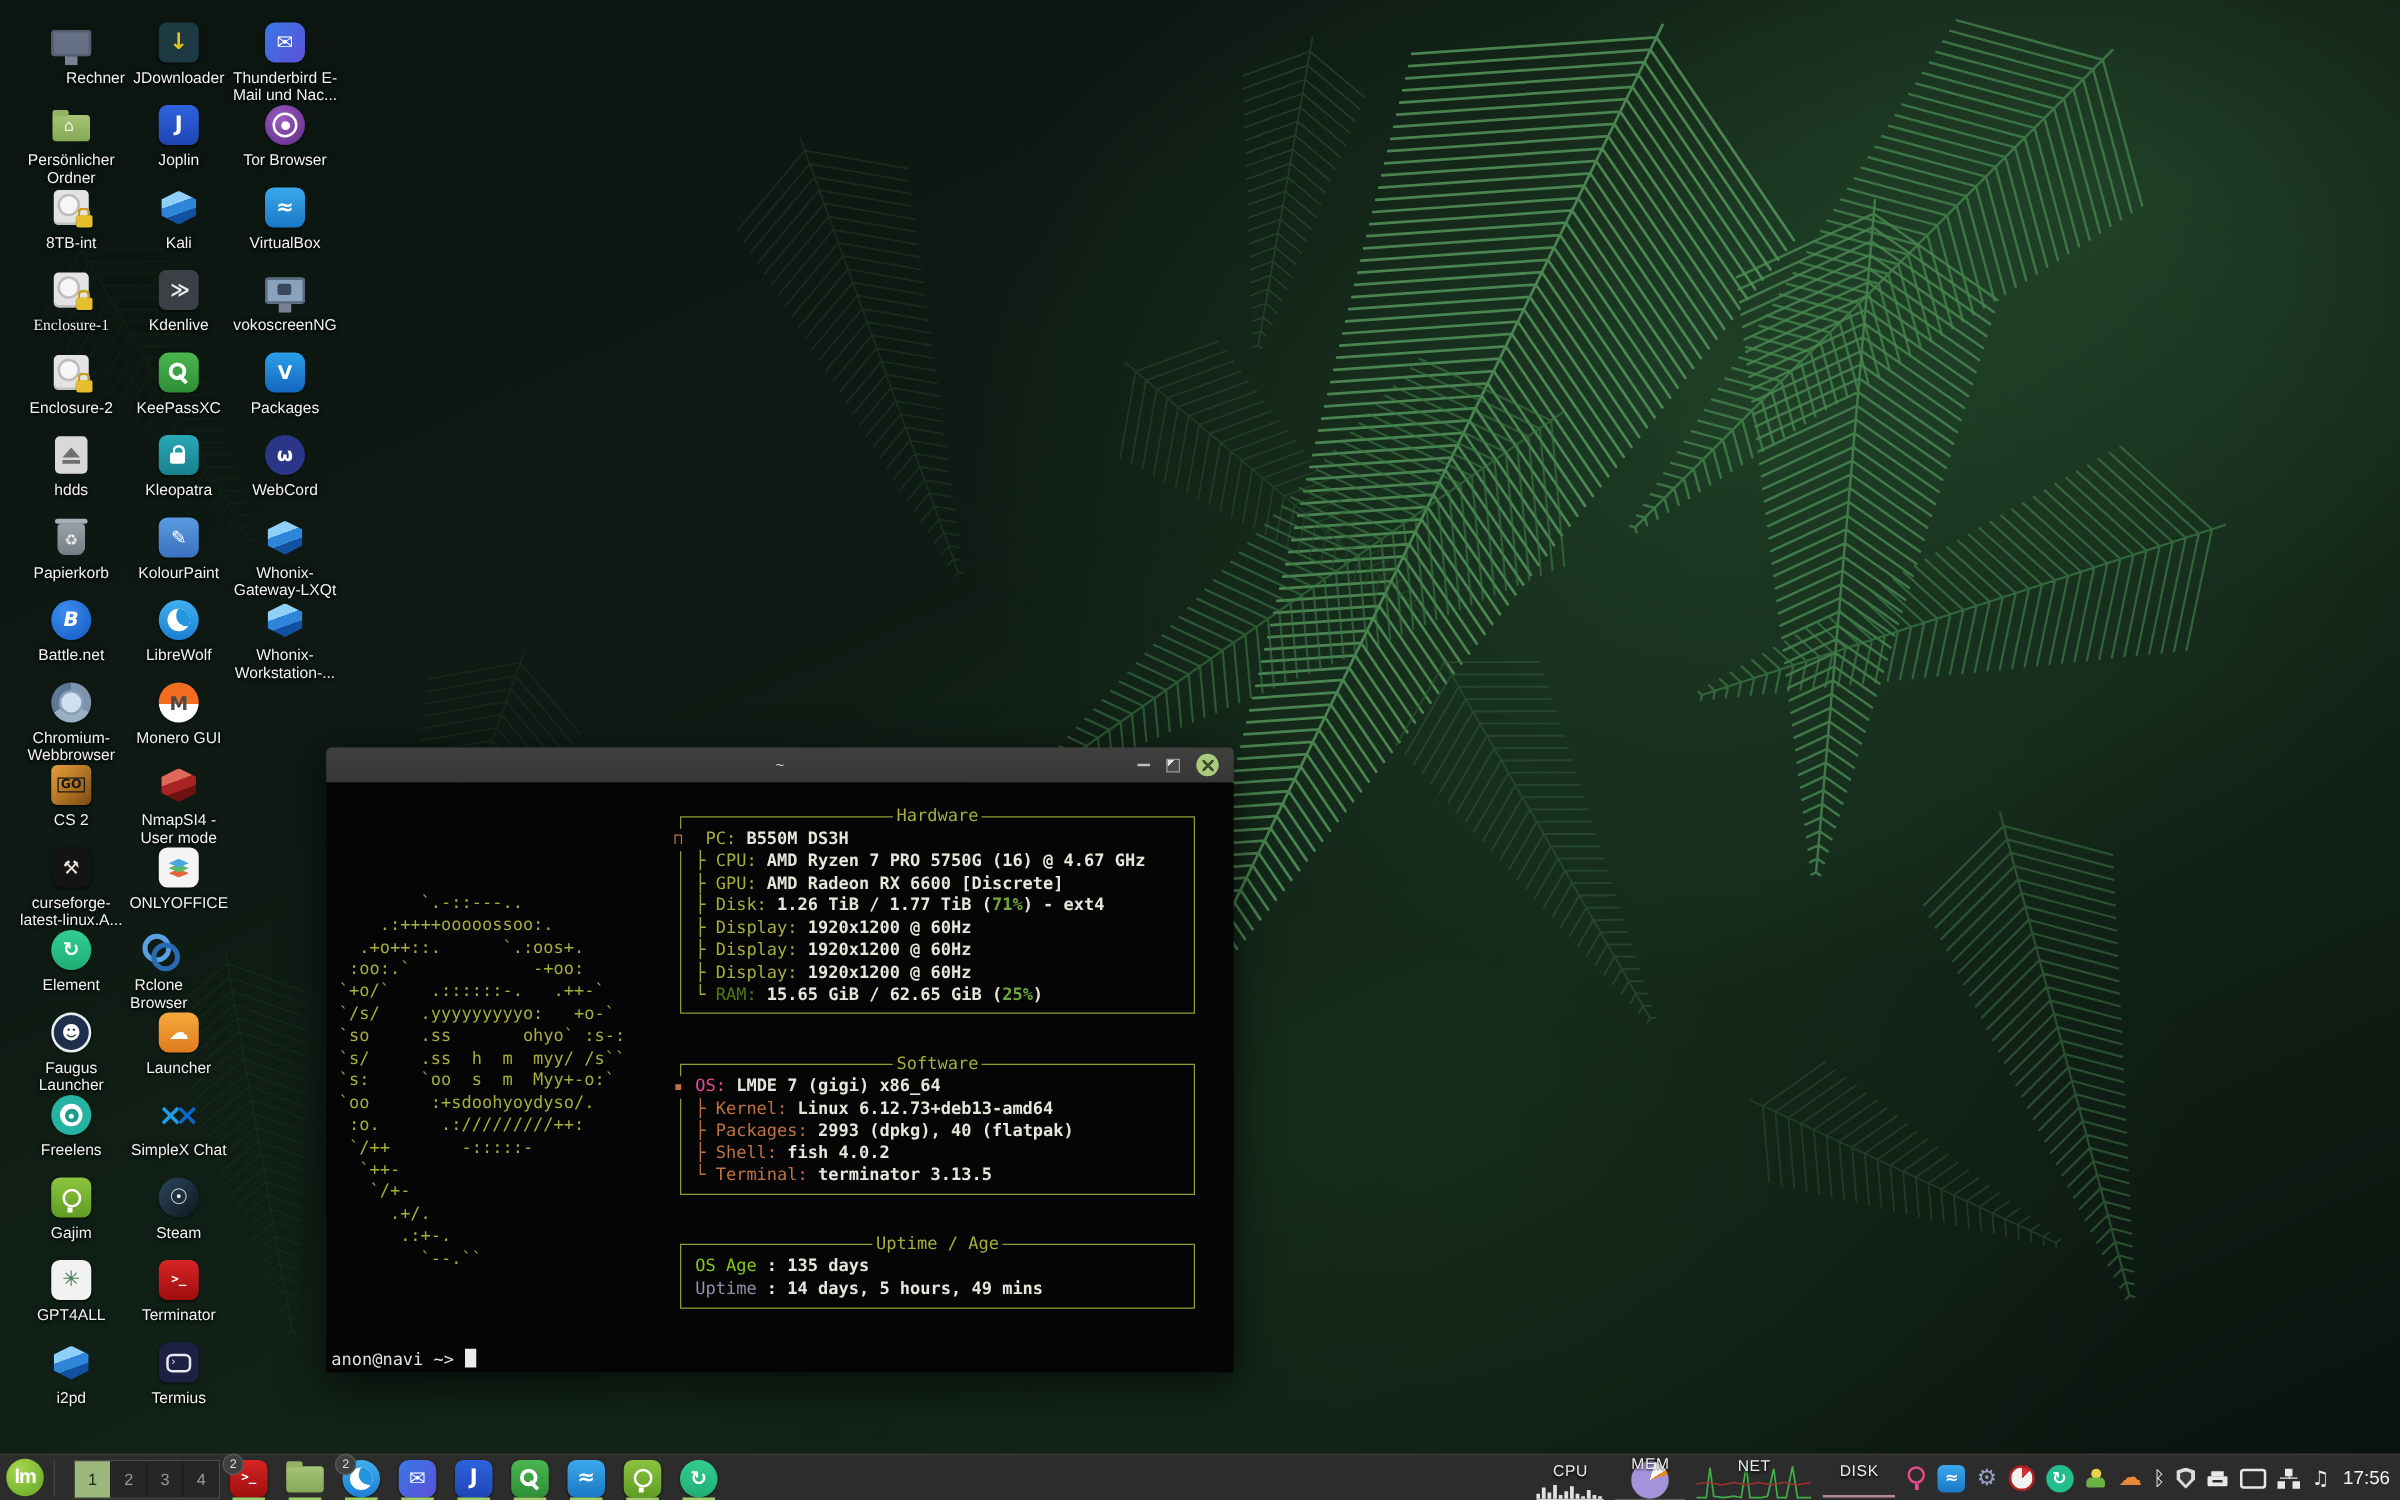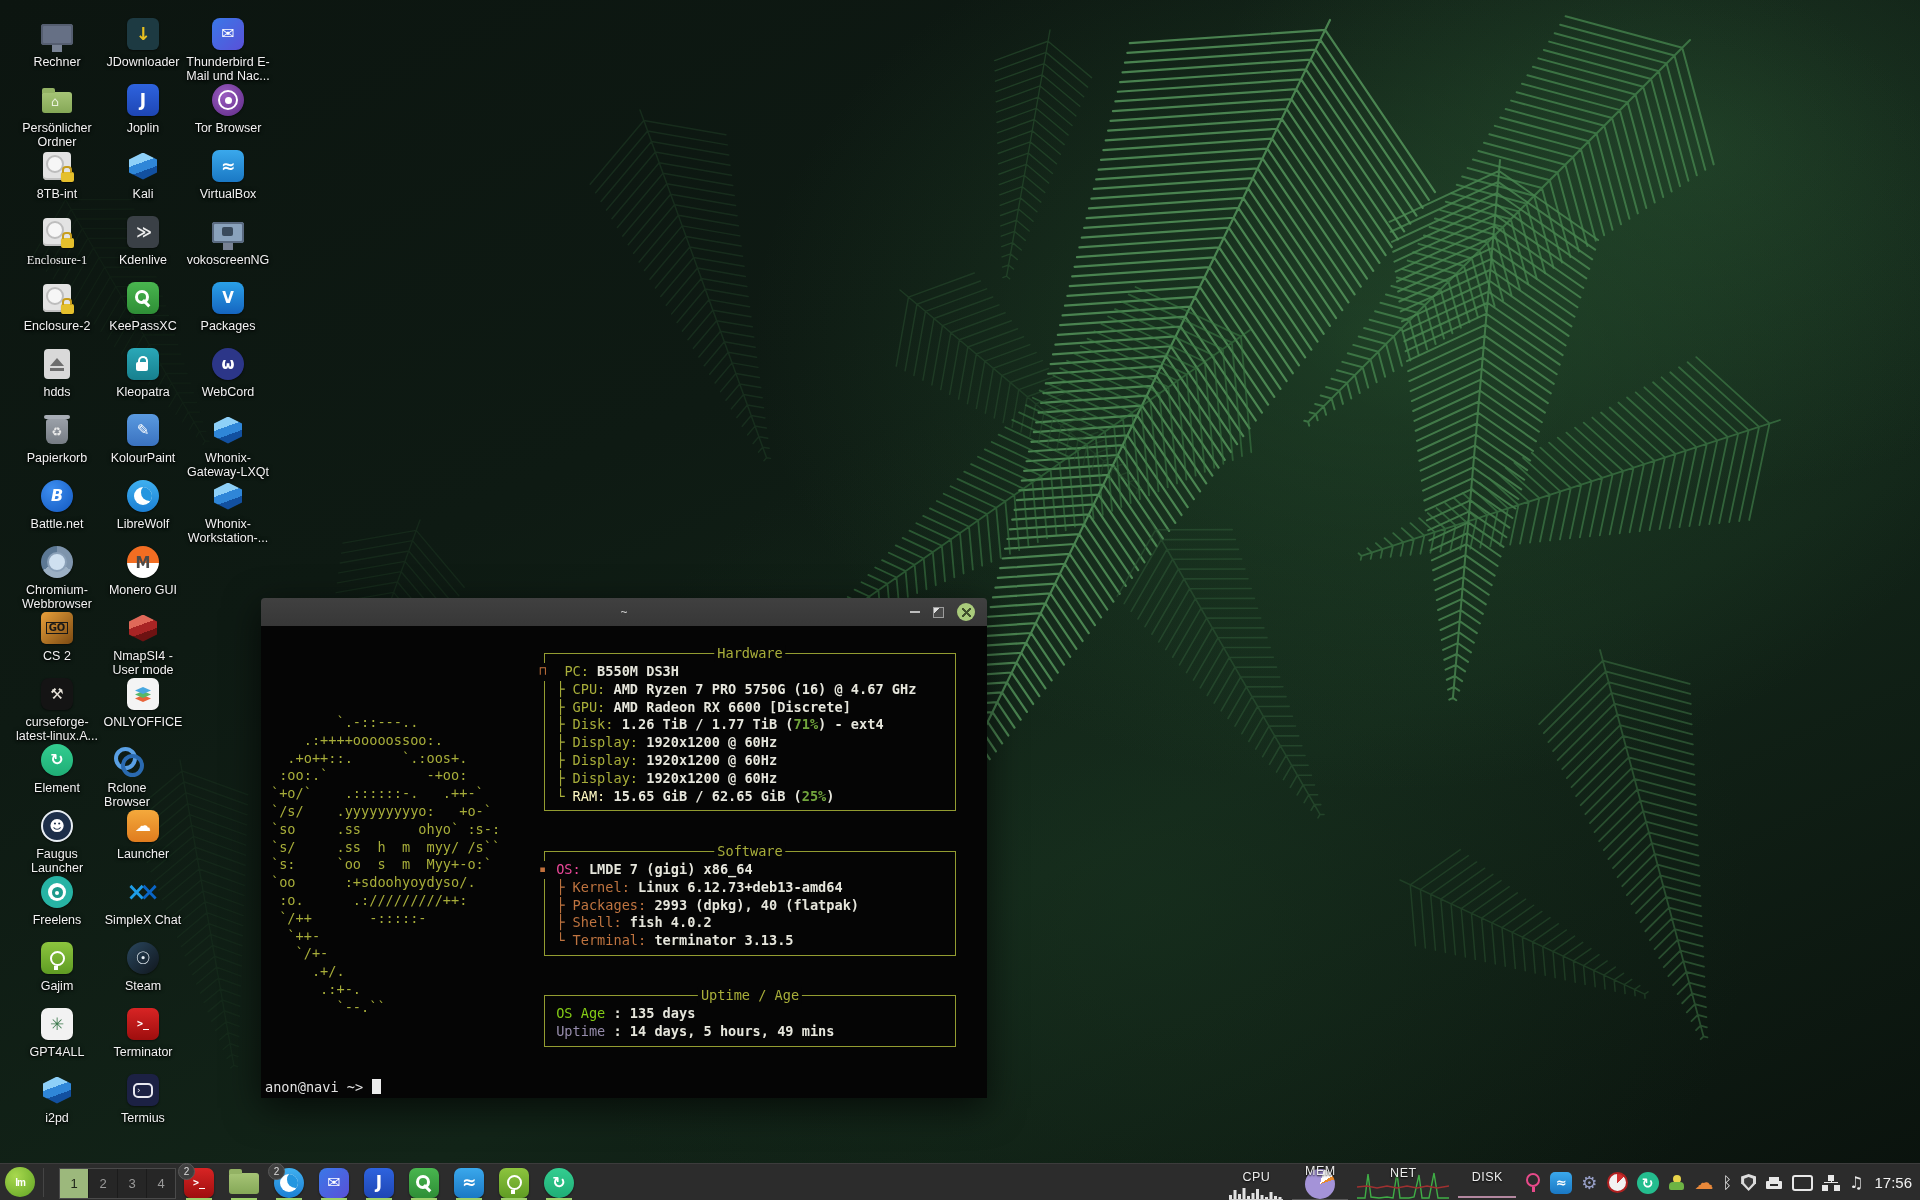--- a/index.html
+++ b/index.html
@@ -53,21 +53,21 @@
   .tbox .bicon{position:absolute;left:-7px;top:9px;background:#050505;color:#c1703c;padding:0 1px;font-size:12px;}
   .trow{height:17.8px;white-space:pre;}
   .tr-val{color:#e6e6dc;font-weight:700;}
   .tr-pct{color:#72a63d;font-weight:700;}
   #prompt{position:absolute;left:4px;top:453px;white-space:pre;color:#e2e2e2;}
   #cursor{display:inline-block;width:9px;height:15px;background:#ececec;vertical-align:-2px;margin-left:1px;}
   
   #taskbar{position:absolute;left:0;bottom:0;width:1920px;height:37px;background:#2c2c2c;border-top:1px solid #3c3c3c;box-sizing:border-box;}
   #menu-btn{position:absolute;left:5px;top:3px;width:30px;height:30px;border-radius:50%;
         background:radial-gradient(circle at 35% 30%,#a8d84e,#61a424);display:flex;align-items:center;justify-content:center;}
-  #menu-btn span{color:#fff;font-weight:700;font-size:10px;letter-spacing:-1px;}
+  #menu-btn span{color:#fff;font-weight:700;font-size:16px;letter-spacing:-1px;}
   #tb-sep{position:absolute;left:43px;top:4px;width:1px;height:29px;background:#454545;}
   #ws{position:absolute;left:59px;top:4px;height:29px;display:flex;border:1px solid #4a4a4a;}
   .wcell{width:28px;height:29px;display:flex;align-items:center;justify-content:center;font-size:13px;
          background:#262626;color:#9a9a9a;border-right:1px solid #1b1b1b;}
   .wcell:last-child{border-right:none;}
   .wcell.on{background:#9cb87c;color:#20261a;}
   #apps{position:absolute;left:183px;top:0;height:37px;display:flex;gap:13px;align-items:center;}
   .app{position:relative;width:32px;height:32px;display:flex;align-items:center;justify-content:center;}
   .app::after{content:"";position:absolute;left:3px;bottom:-2px;width:26px;height:3px;background:#9ccf6a;}
   .badge{position:absolute;left:-5px;top:-4px;width:15px;height:15px;border-radius:50%;background:#3f3f3f;
@@ -125,21 +125,21 @@
       <g transform="translate(1400 880) rotate(25)">
         <path d="M0 0 L270 0 M11.3 0 l30.5 -53.0 M11.3 0 l30.5 53.0 M22.5 0 l29.2 -50.9 M22.5 0 l29.2 50.9 M33.8 0 l28.0 -48.7 M33.8 0 l28.0 48.7 M45.0 0 l26.8 -46.5 M45.0 0 l26.8 46.5 M56.3 0 l25.5 -44.4 M56.3 0 l25.5 44.4 M67.5 0 l24.3 -42.2 M67.5 0 l24.3 42.2 M78.8 0 l23.0 -40.1 M78.8 0 l23.0 40.1 M90.0 0 l21.8 -37.9 M90.0 0 l21.8 37.9 M101.3 0 l20.6 -35.8 M101.3 0 l20.6 35.8 M112.5 0 l19.3 -33.6 M112.5 0 l19.3 33.6 M123.8 0 l18.1 -31.5 M123.8 0 l18.1 31.5 M135.0 0 l16.9 -29.3 M135.0 0 l16.9 29.3 M146.3 0 l15.6 -27.2 M146.3 0 l15.6 27.2 M157.5 0 l14.4 -25.0 M157.5 0 l14.4 25.0 M168.8 0 l13.1 -22.9 M168.8 0 l13.1 22.9 M180.0 0 l11.9 -20.7 M180.0 0 l11.9 20.7 M191.3 0 l10.7 -18.6 M191.3 0 l10.7 18.6 M202.5 0 l9.4 -16.4 M202.5 0 l9.4 16.4 M213.8 0 l8.2 -14.2 M213.8 0 l8.2 14.2 M225.0 0 l6.9 -12.1 M225.0 0 l6.9 12.1 M236.3 0 l5.7 -9.9 M236.3 0 l5.7 9.9 M247.5 0 l4.5 -7.8 M247.5 0 l4.5 7.8 M258.8 0 l3.2 -5.6 M258.8 0 l3.2 5.6 M270.0 0 l2.0 -3.5 M270.0 0 l2.0 3.5" stroke="#2c5632" stroke-width="1.5" fill="none" opacity="0.5" stroke-linecap="round"></path>
       </g>
       <g transform="translate(1250 330) rotate(145)">
         <path d="M0 0 L520 0 M11.1 0 l58.0 -100.9 M11.1 0 l58.0 100.9 M22.1 0 l56.8 -98.8 M22.1 0 l56.8 98.8 M33.2 0 l55.5 -96.7 M33.2 0 l55.5 96.7 M44.3 0 l54.3 -94.5 M44.3 0 l54.3 94.5 M55.3 0 l53.1 -92.4 M55.3 0 l53.1 92.4 M66.4 0 l51.9 -90.3 M66.4 0 l51.9 90.3 M77.4 0 l50.7 -88.2 M77.4 0 l50.7 88.2 M88.5 0 l49.5 -86.1 M88.5 0 l49.5 86.1 M99.6 0 l48.2 -83.9 M99.6 0 l48.2 83.9 M110.6 0 l47.0 -81.8 M110.6 0 l47.0 81.8 M121.7 0 l45.8 -79.7 M121.7 0 l45.8 79.7 M132.8 0 l44.6 -77.6 M132.8 0 l44.6 77.6 M143.8 0 l43.4 -75.5 M143.8 0 l43.4 75.5 M154.9 0 l42.2 -73.4 M154.9 0 l42.2 73.4 M166.0 0 l40.9 -71.2 M166.0 0 l40.9 71.2 M177.0 0 l39.7 -69.1 M177.0 0 l39.7 69.1 M188.1 0 l38.5 -67.0 M188.1 0 l38.5 67.0 M199.1 0 l37.3 -64.9 M199.1 0 l37.3 64.9 M210.2 0 l36.1 -62.8 M210.2 0 l36.1 62.8 M221.3 0 l34.9 -60.7 M221.3 0 l34.9 60.7 M232.3 0 l33.6 -58.5 M232.3 0 l33.6 58.5 M243.4 0 l32.4 -56.4 M243.4 0 l32.4 56.4 M254.5 0 l31.2 -54.3 M254.5 0 l31.2 54.3 M265.5 0 l30.0 -52.2 M265.5 0 l30.0 52.2 M276.6 0 l28.8 -50.1 M276.6 0 l28.8 50.1 M287.7 0 l27.6 -47.9 M287.7 0 l27.6 47.9 M298.7 0 l26.3 -45.8 M298.7 0 l26.3 45.8 M309.8 0 l25.1 -43.7 M309.8 0 l25.1 43.7 M320.9 0 l23.9 -41.6 M320.9 0 l23.9 41.6 M331.9 0 l22.7 -39.5 M331.9 0 l22.7 39.5 M343.0 0 l21.5 -37.4 M343.0 0 l21.5 37.4 M354.0 0 l20.3 -35.2 M354.0 0 l20.3 35.2 M365.1 0 l19.0 -33.1 M365.1 0 l19.0 33.1 M376.2 0 l17.8 -31.0 M376.2 0 l17.8 31.0 M387.2 0 l16.6 -28.9 M387.2 0 l16.6 28.9 M398.3 0 l15.4 -26.8 M398.3 0 l15.4 26.8 M409.4 0 l14.2 -24.7 M409.4 0 l14.2 24.7 M420.4 0 l13.0 -22.5 M420.4 0 l13.0 22.5 M431.5 0 l11.7 -20.4 M431.5 0 l11.7 20.4 M442.6 0 l10.5 -18.3 M442.6 0 l10.5 18.3 M453.6 0 l9.3 -16.2 M453.6 0 l9.3 16.2 M464.7 0 l8.1 -14.1 M464.7 0 l8.1 14.1 M475.7 0 l6.9 -12.0 M475.7 0 l6.9 12.0 M486.8 0 l5.7 -9.8 M486.8 0 l5.7 9.8 M497.9 0 l4.4 -7.7 M497.9 0 l4.4 7.7 M508.9 0 l3.2 -5.6 M508.9 0 l3.2 5.6 M520.0 0 l2.0 -3.5 M520.0 0 l2.0 3.5" stroke="#3c7a44" stroke-width="1.8" fill="none" opacity="0.6" stroke-linecap="round"></path>
       </g>
     </svg>
 </div>
 
 <div id="desktop-icons">
-    <div class="dicon" style="left: 14px; top: 16px;">
+    <div class="dicon" style="left: 14px; top: 16px; text-align: right;">
       <div class="icw">
         <div class="monitor" style="background: rgb(102, 112, 133); box-shadow: rgb(85, 94, 112) 0px 0px 0px 2px inset;"></div>
       </div>
       <div class="lbl">Rechner</div>
     </div>
     <div class="dicon" style="left: 14px; top: 82px;">
       <div class="icw">
         <div class="folder">
           <span class="glyph" style="position: absolute; left: 9px; top: 3px; font-size: 13px; color: rgb(232, 240, 218);">⌂</span>
         </div>
@@ -514,21 +514,21 @@
         <div class="tbox" style="top: 27px;">
           <span class="bhead">Hardware</span>
           <span class="bicon">⊓</span>
           <div class="trow"><span style="color: rgb(168, 174, 58);">  </span><span style="color: rgb(168, 174, 58);">PC:</span><span class="tr-val"> B550M DS3H</span></div>
           <div class="trow"><span style="color: rgb(168, 174, 58);"> ├ </span><span style="color: rgb(168, 174, 58);">CPU:</span><span class="tr-val"> AMD Ryzen 7 PRO 5750G (16) @ 4.67 GHz</span></div>
           <div class="trow"><span style="color: rgb(168, 174, 58);"> ├ </span><span style="color: rgb(168, 174, 58);">GPU:</span><span class="tr-val"> AMD Radeon RX 6600 [Discrete]</span></div>
           <div class="trow"><span style="color: rgb(168, 174, 58);"> ├ </span><span style="color: rgb(168, 174, 58);">Disk:</span><span class="tr-val"> 1.26 TiB / 1.77 TiB (</span><span class="tr-pct">71%</span><span class="tr-val">) - ext4</span></div>
           <div class="trow"><span style="color: rgb(168, 174, 58);"> ├ </span><span style="color: rgb(168, 174, 58);">Display:</span><span class="tr-val"> 1920x1200 @ 60Hz</span></div>
           <div class="trow"><span style="color: rgb(168, 174, 58);"> ├ </span><span style="color: rgb(168, 174, 58);">Display:</span><span class="tr-val"> 1920x1200 @ 60Hz</span></div>
           <div class="trow"><span style="color: rgb(168, 174, 58);"> ├ </span><span style="color: rgb(168, 174, 58);">Display:</span><span class="tr-val"> 1920x1200 @ 60Hz</span></div>
-          <div class="trow"><span style="color: rgb(168, 174, 58);"> └ </span><span style="color: #fef9c3;">RAM:</span><span class="tr-val"> 15.65 GiB / 62.65 GiB (</span><span class="tr-pct">25%</span><span class="tr-val">)</span></div>
+          <div class="trow"><span style="color: rgb(168, 174, 58);"> └ </span><span style="color: #4d7c0f;">RAM:</span><span class="tr-val"> 15.65 GiB / 62.65 GiB (</span><span class="tr-pct">25%</span><span class="tr-val">)</span></div>
         </div>
         <div class="tbox" style="top: 225px;">
           <span class="bhead">Software</span>
           <span class="bicon">▪</span>
           <div class="trow"><span style="color: rgb(191, 116, 64);"> </span><span style="color: #ec4899;">OS:</span><span class="tr-val"> LMDE 7 (gigi) x86_64</span></div>
           <div class="trow"><span style="color: rgb(191, 116, 64);"> ├ </span><span style="color: rgb(191, 116, 64);">Kernel:</span><span class="tr-val"> Linux 6.12.73+deb13-amd64</span></div>
           <div class="trow"><span style="color: rgb(191, 116, 64);"> ├ </span><span style="color: rgb(191, 116, 64);">Packages:</span><span class="tr-val"> 2993 (dpkg), 40 (flatpak)</span></div>
           <div class="trow"><span style="color: rgb(191, 116, 64);"> ├ </span><span style="color: rgb(191, 116, 64);">Shell:</span><span class="tr-val"> fish 4.0.2</span></div>
           <div class="trow"><span style="color: rgb(191, 116, 64);"> └ </span><span style="color: rgb(191, 116, 64);">Terminal:</span><span class="tr-val"> terminator 3.13.5</span></div>
         </div>

